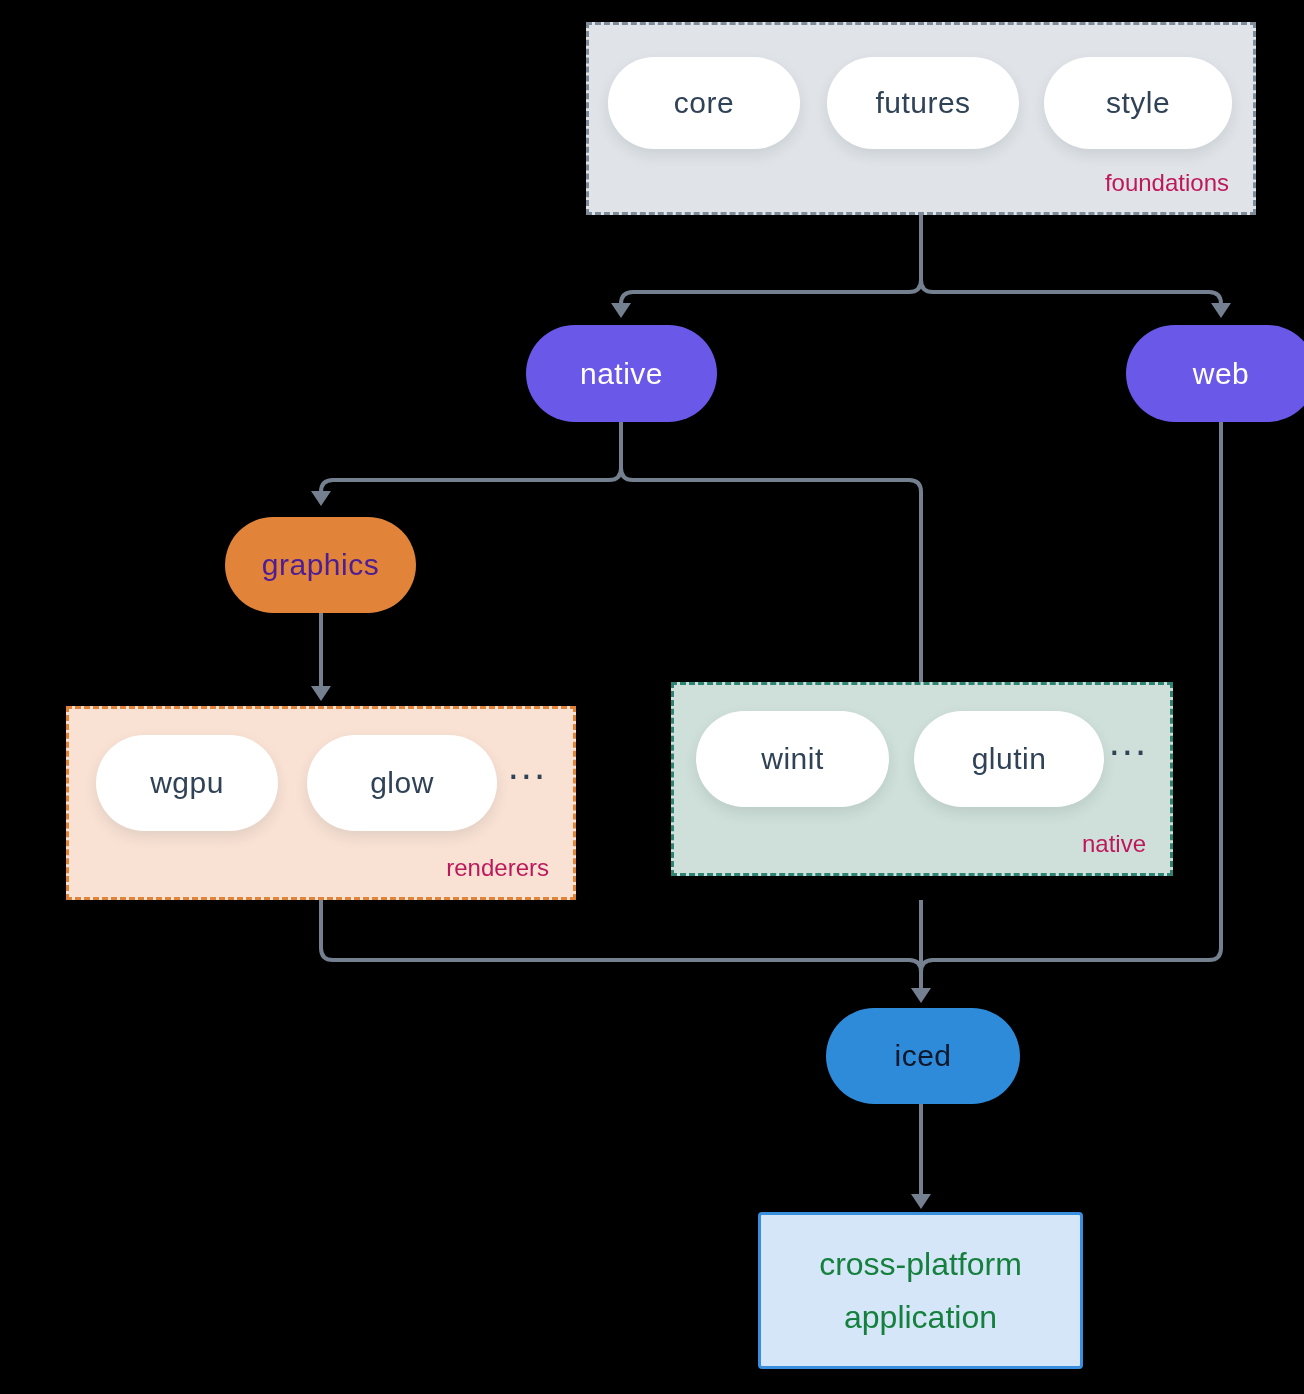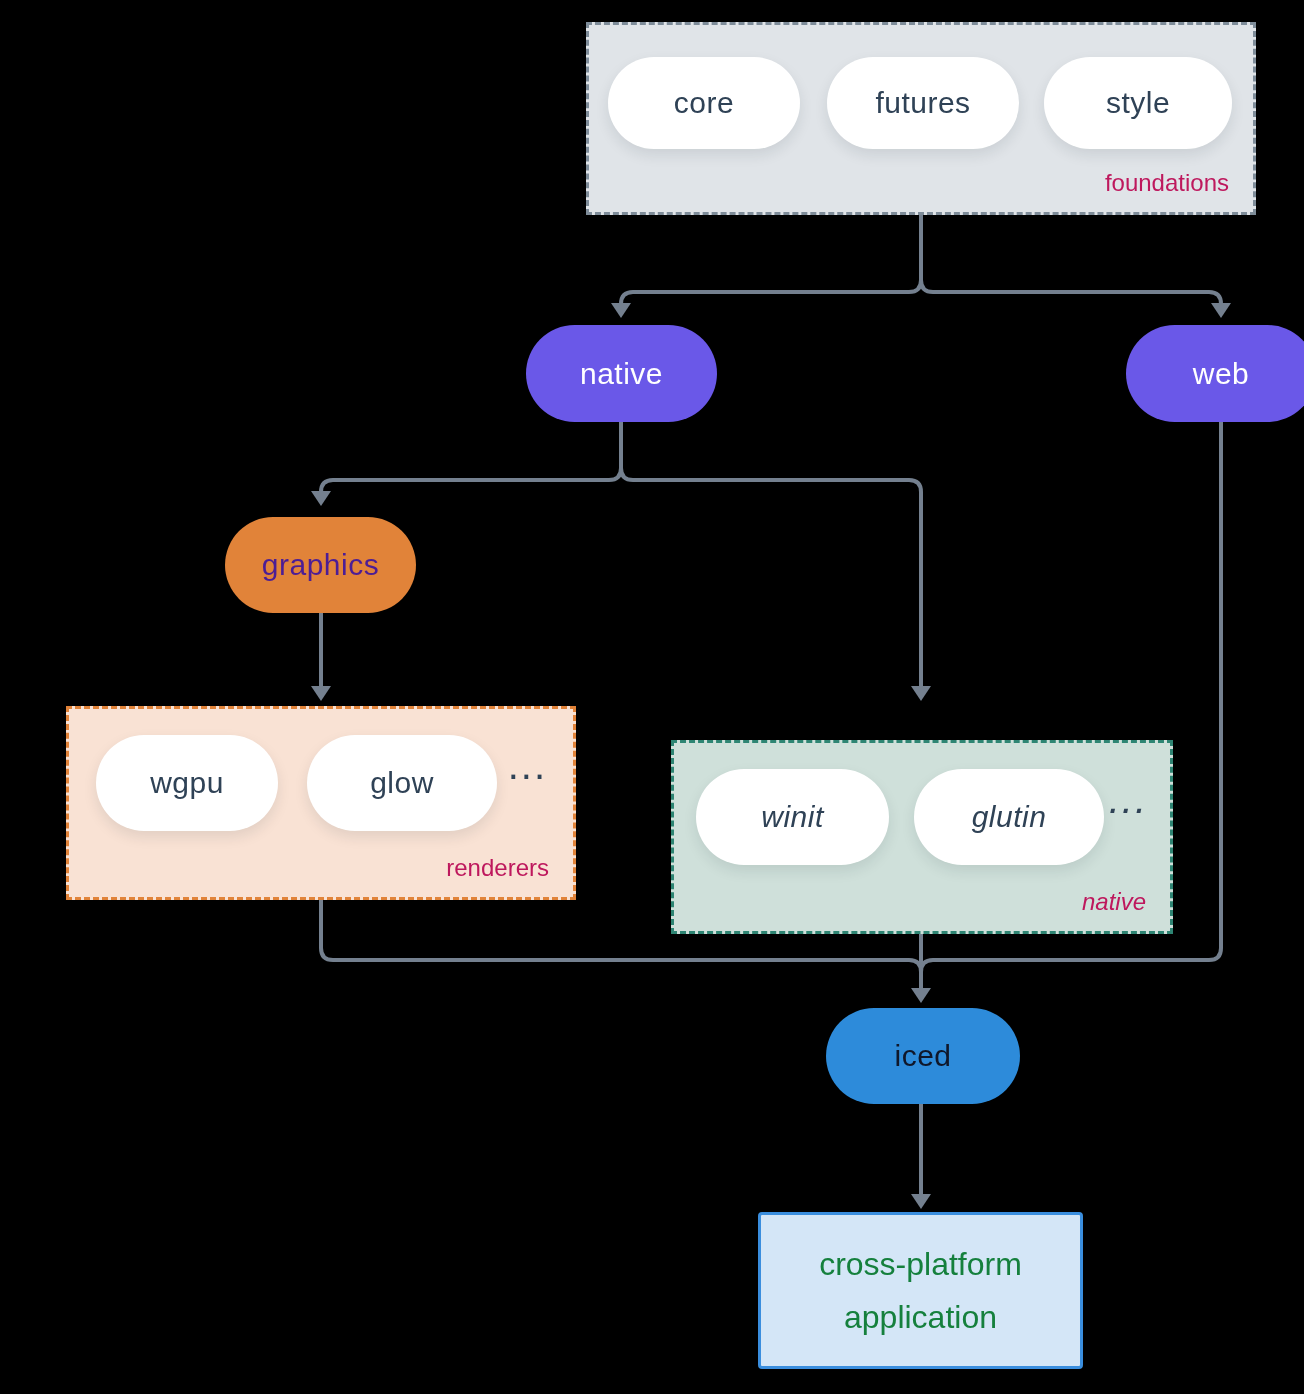--- a/index.html
+++ b/index.html
@@ -125,21 +125,21 @@
 
   <div class="pill orange" style="left:187px; top:517px; width:191px; height:96px;">graphics</div>
 
   <div class="group renderers" style="left:28px; top:706px; width:510px; height:194px;padding-left:11px;">
     <div class="pill white" style="left:27px; top:26px; width:182px; height:96px;">wgpu</div>
     <div class="pill white" style="left:238px; top:26px; width:190px; height:96px;">glow</div>
     <div class="ellipsis" style="right:26px;">...</div>
     <div class="group-label">renderers</div>
   </div>
 
-  <div class="group shells" style="left:633px; top:740px; width:502px; height:194px;font-style:italic;">
+  <div class="group shells" style="left:633px; top:682px; width:502px; height:194px;">
     <div class="pill white" style="left:22px; top:26px; width:193px; height:96px;">winit</div>
     <div class="pill white" style="left:240px; top:26px; width:190px; height:96px;">glutin</div>
     <div class="ellipsis" style="right:22px;">...</div>
     <div class="group-label">native</div>
   </div>
 
   <div class="pill blue" style="left:788px; top:1008px; width:194px; height:96px;">iced</div>
 
   <div class="app-box" style="left:720px; top:1212px; width:325px; height:157px;">cross-platform application</div>
 

